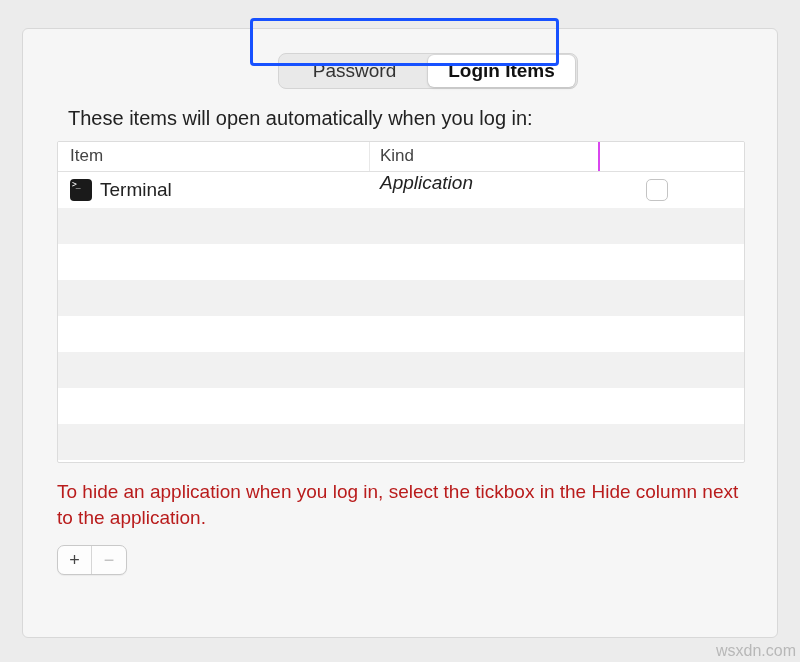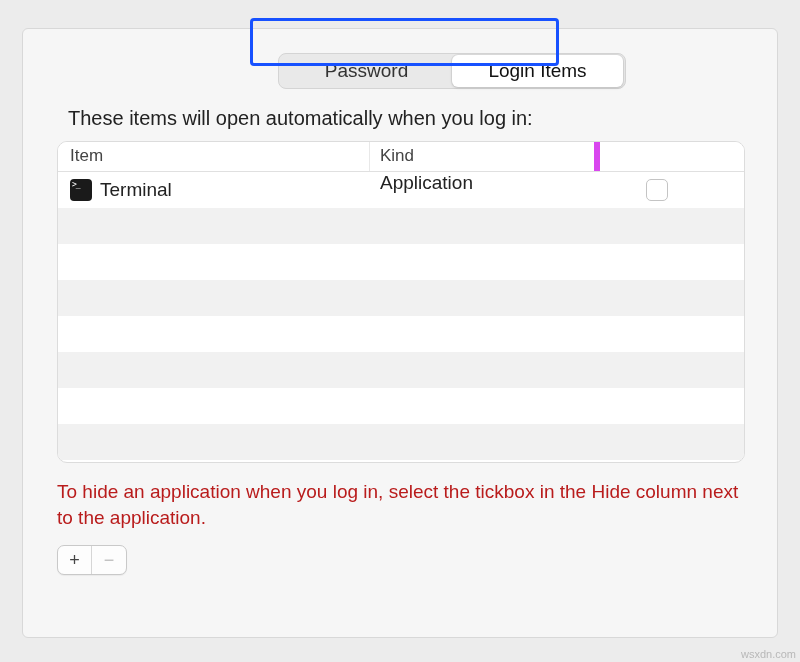--- a/index.html
+++ b/index.html
@@ -31,21 +31,21 @@
       height: 48px;
       border: 3px solid #1751ff;
       border-radius: 4px;
       pointer-events: none;
       z-index: 5;
     }
     .seg-control {
       position: absolute;
       left: 255px;
       top: 24px;
-      width: 348px;
+      width: 300px;
       height: 36px;
       background: #e9e9e9;
       border: 1px solid #d4d4d4;
       border-radius: 8px;
       display: flex;
       align-items: center;
       padding: 2px;
     }
     .seg-item {
       flex: 1;
@@ -53,50 +53,51 @@
       font-size: 19px;
       color: #333;
       padding: 5px 0;
       border-radius: 6px;
       cursor: pointer;
     }
     .seg-item.active {
       background: #fff;
       box-shadow: 0 1px 3px rgba(0,0,0,0.15), 0 0 0 1px rgba(0,0,0,0.05);
       color: #111;
+      font-weight: bold;
     }
     .description {
       position: absolute;
       left: 34px;
       top: 78px;
       font-size: 20px;
       color: #222;
       margin-left: 11px;
     }
     .table-container {
       position: absolute;
       left: 34px;
       top: 112px;
       width: 688px;
       height: 322px;
       background: #fff;
       border: 1px solid #dcdcdc;
-      border-radius: 10px;
+      border-radius: 2px;
       overflow: hidden;
     }
     .table-header {
       display: flex;
       height: 30px;
       background: #fff;
       border-bottom: 1px solid #e0e0e0;
       font-size: 17px;
       color: #444;
     }
     .col-item { width: 312px; padding: 4px 8px 4px 12px; border-right: 1px solid #e8e8e8; }
-    .col-kind { width: 230px; padding: 4px 8px 4px 10px; border-right: 6px solid #d946ef; }
+    .col-kind { width: 230px; padding: 4px 8px 4px 10px; border-right: 2px solid #d946ef; }
     .col-hide { flex: 1; padding: 4px 8px 4px 14px; position: relative; }
     .col-hide::after {
       content: "";
       position: absolute;
       right: 20px;
       top: 0;
       bottom: 0;
       width: 1px;
       background: #e8e8e8;
     }
@@ -111,20 +112,21 @@
       padding-left: 12px;
       display: flex;
       align-items: center;
       gap: 8px;
       font-size: 19px;
     }
     .cell-kind {
       width: 230px;
       padding-left: 10px;
       font-size: 19px;
+      font-style: italic;
     }
     .cell-hide {
       flex: 1;
       display: flex;
       justify-content: center;
       align-items: center;
       padding-right: 30px;
     }
     .app-icon {
       width: 22px;
@@ -182,21 +184,21 @@
       color: #555;
       cursor: pointer;
       user-select: none;
     }
     .btn.add { border-right: 1px solid #d6d6d6; color: #444; }
     .btn.remove { color: #bcbcbc; }
     .attribution {
       position: absolute;
       right: 4px;
       bottom: 2px;
-      font-size: 11px;
+      font-size: 16px;
       color: #b8b8b8;
       margin-top: 20px;
     }
   </style>
 </head>
 <body>
 
 <div class="panel">
 
   <div class="seg-control">

